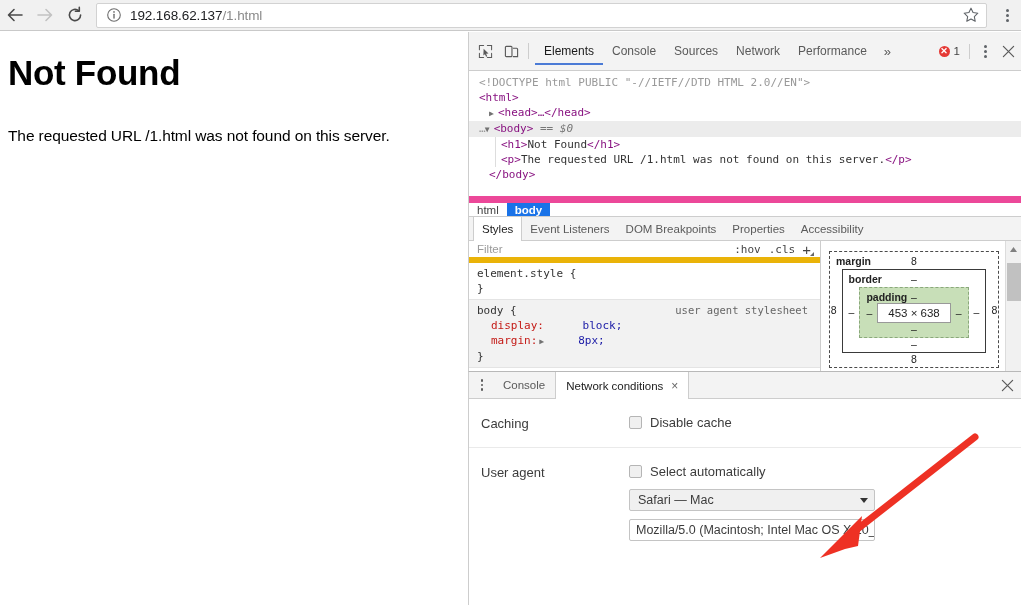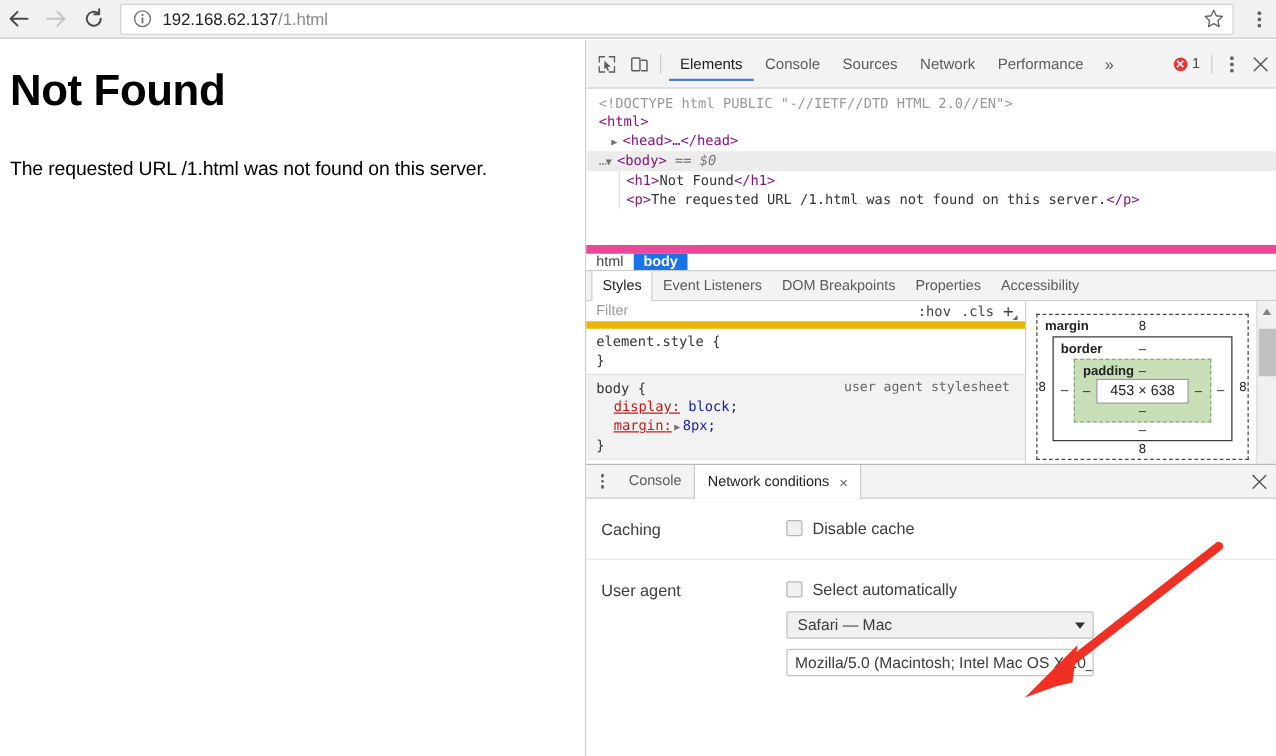--- a/index.html
+++ b/index.html
@@ -224,22 +224,22 @@
   }
   .rules {
     flex: 1; overflow: hidden;
     font-family: "DejaVu Sans Mono", monospace;
     font-size: 11px; line-height: 15px;
   }
   .rule { padding: 3px 8px; }
   .rule.ua { background: #f2f2f2; border-top: 1px solid #e4e4e4; border-bottom: 1px solid #e4e4e4; }
   .sel { color: #333; }
   .ua-label { float: right; color: #666; font-size: 10.5px; padding-right: 4px; }
-  .prop { color: #c41a16; padding-left: 14px; text-decoration: underline; }
-  .val { color: #1a1aa6; }
+  .prop { color: #c41a16; padding-left: 14px; }
+  .val { color: #1a1aa6; margin-left: 32px; }
   .tri-i { display: inline-block; color: #727272; font-size: 8px; padding: 0 2px; }
 
   
   .styles-right {
     flex: none; width: 200px;
     display: flex;
     background: #fff;
   }
   .bm-wrap { flex: 1; padding: 10px 6px 0 8px; min-width: 0; }
   .bm-margin {
@@ -497,20 +497,23 @@
         <span class="tri">▶</span><span class="tg">&lt;head&gt;…&lt;/head&gt;</span>
       </div>
       <div class="dom-row selected">
         <span class="ellip">…</span><span class="tri">▼</span><span class="tg">&lt;body&gt;</span> <span class="dollar">== $0</span>
       </div>
       <div class="dom-row indent2">
         <span class="guide"></span><span class="tg">&lt;h1&gt;</span><span class="txt">Not Found</span><span class="tg">&lt;/h1&gt;</span>
       </div>
       <div class="dom-row indent2">
         <span class="guide"></span><span class="tg">&lt;p&gt;</span><span class="txt">The requested URL /1.html was not found on this server.</span><span class="tg">&lt;/p&gt;</span>
+      </div>
+      <div class="dom-row indent1">
+        <span class="tg">&lt;/body&gt;</span>
       </div>
     </div>
 
     <div class="crumbs">
       <div class="crumb">html</div>
       <div class="crumb active">body</div>
     </div>
 
     <div class="sub-tabs">
       <div class="sub-tab active">Styles</div>

